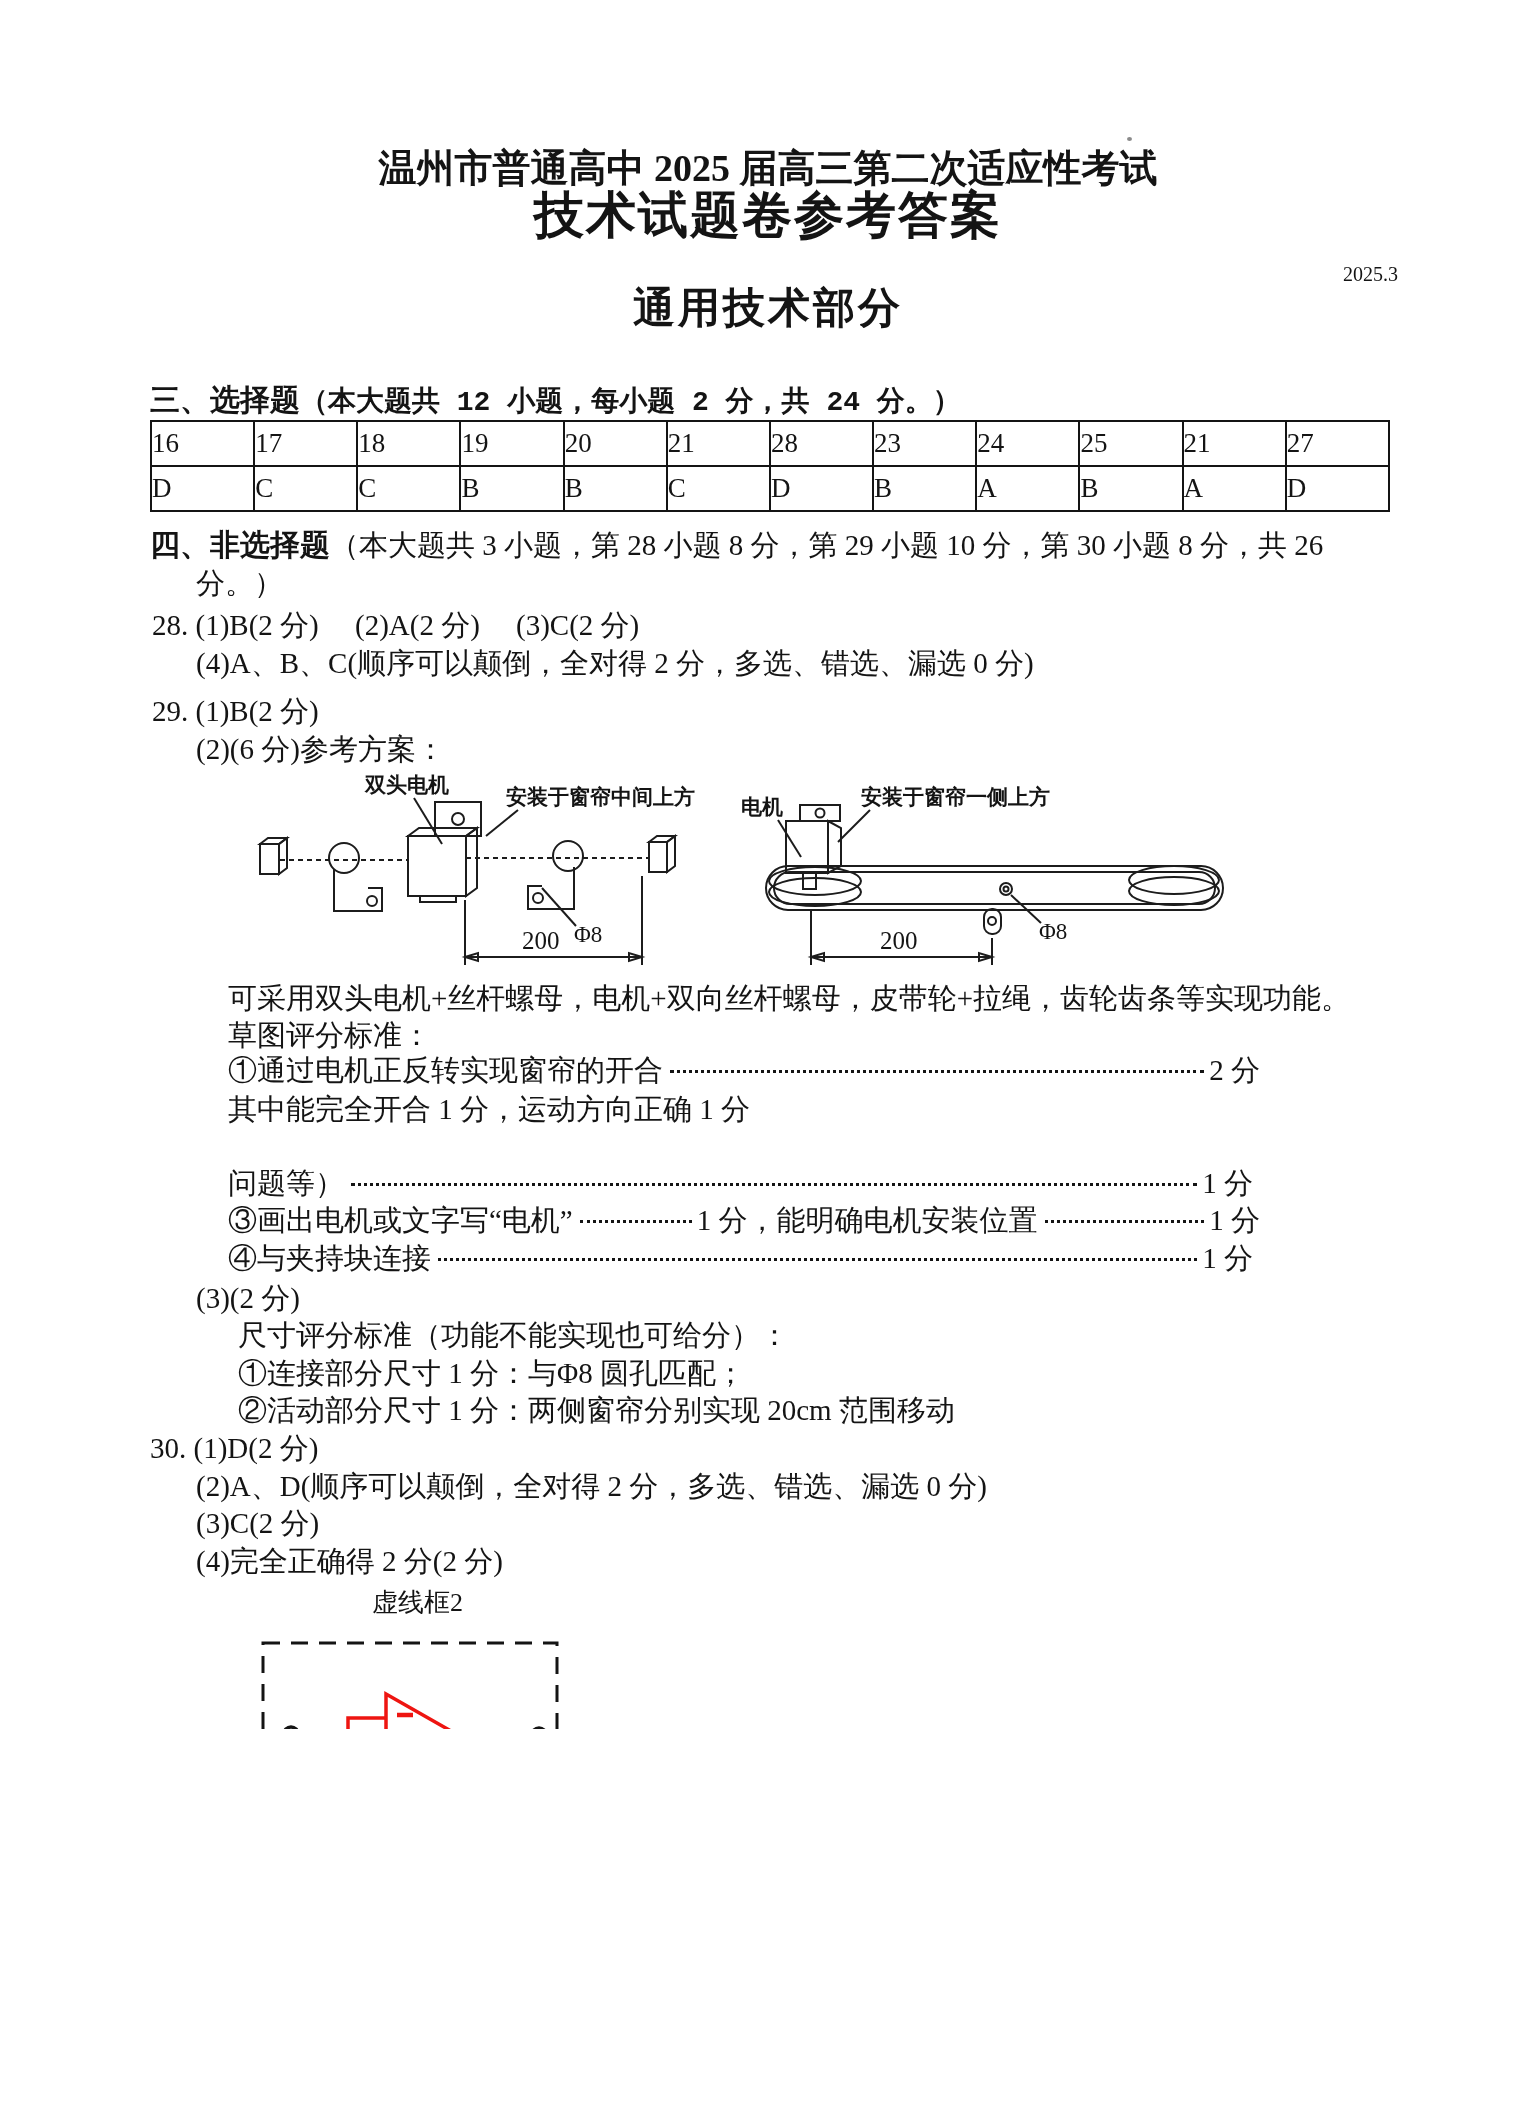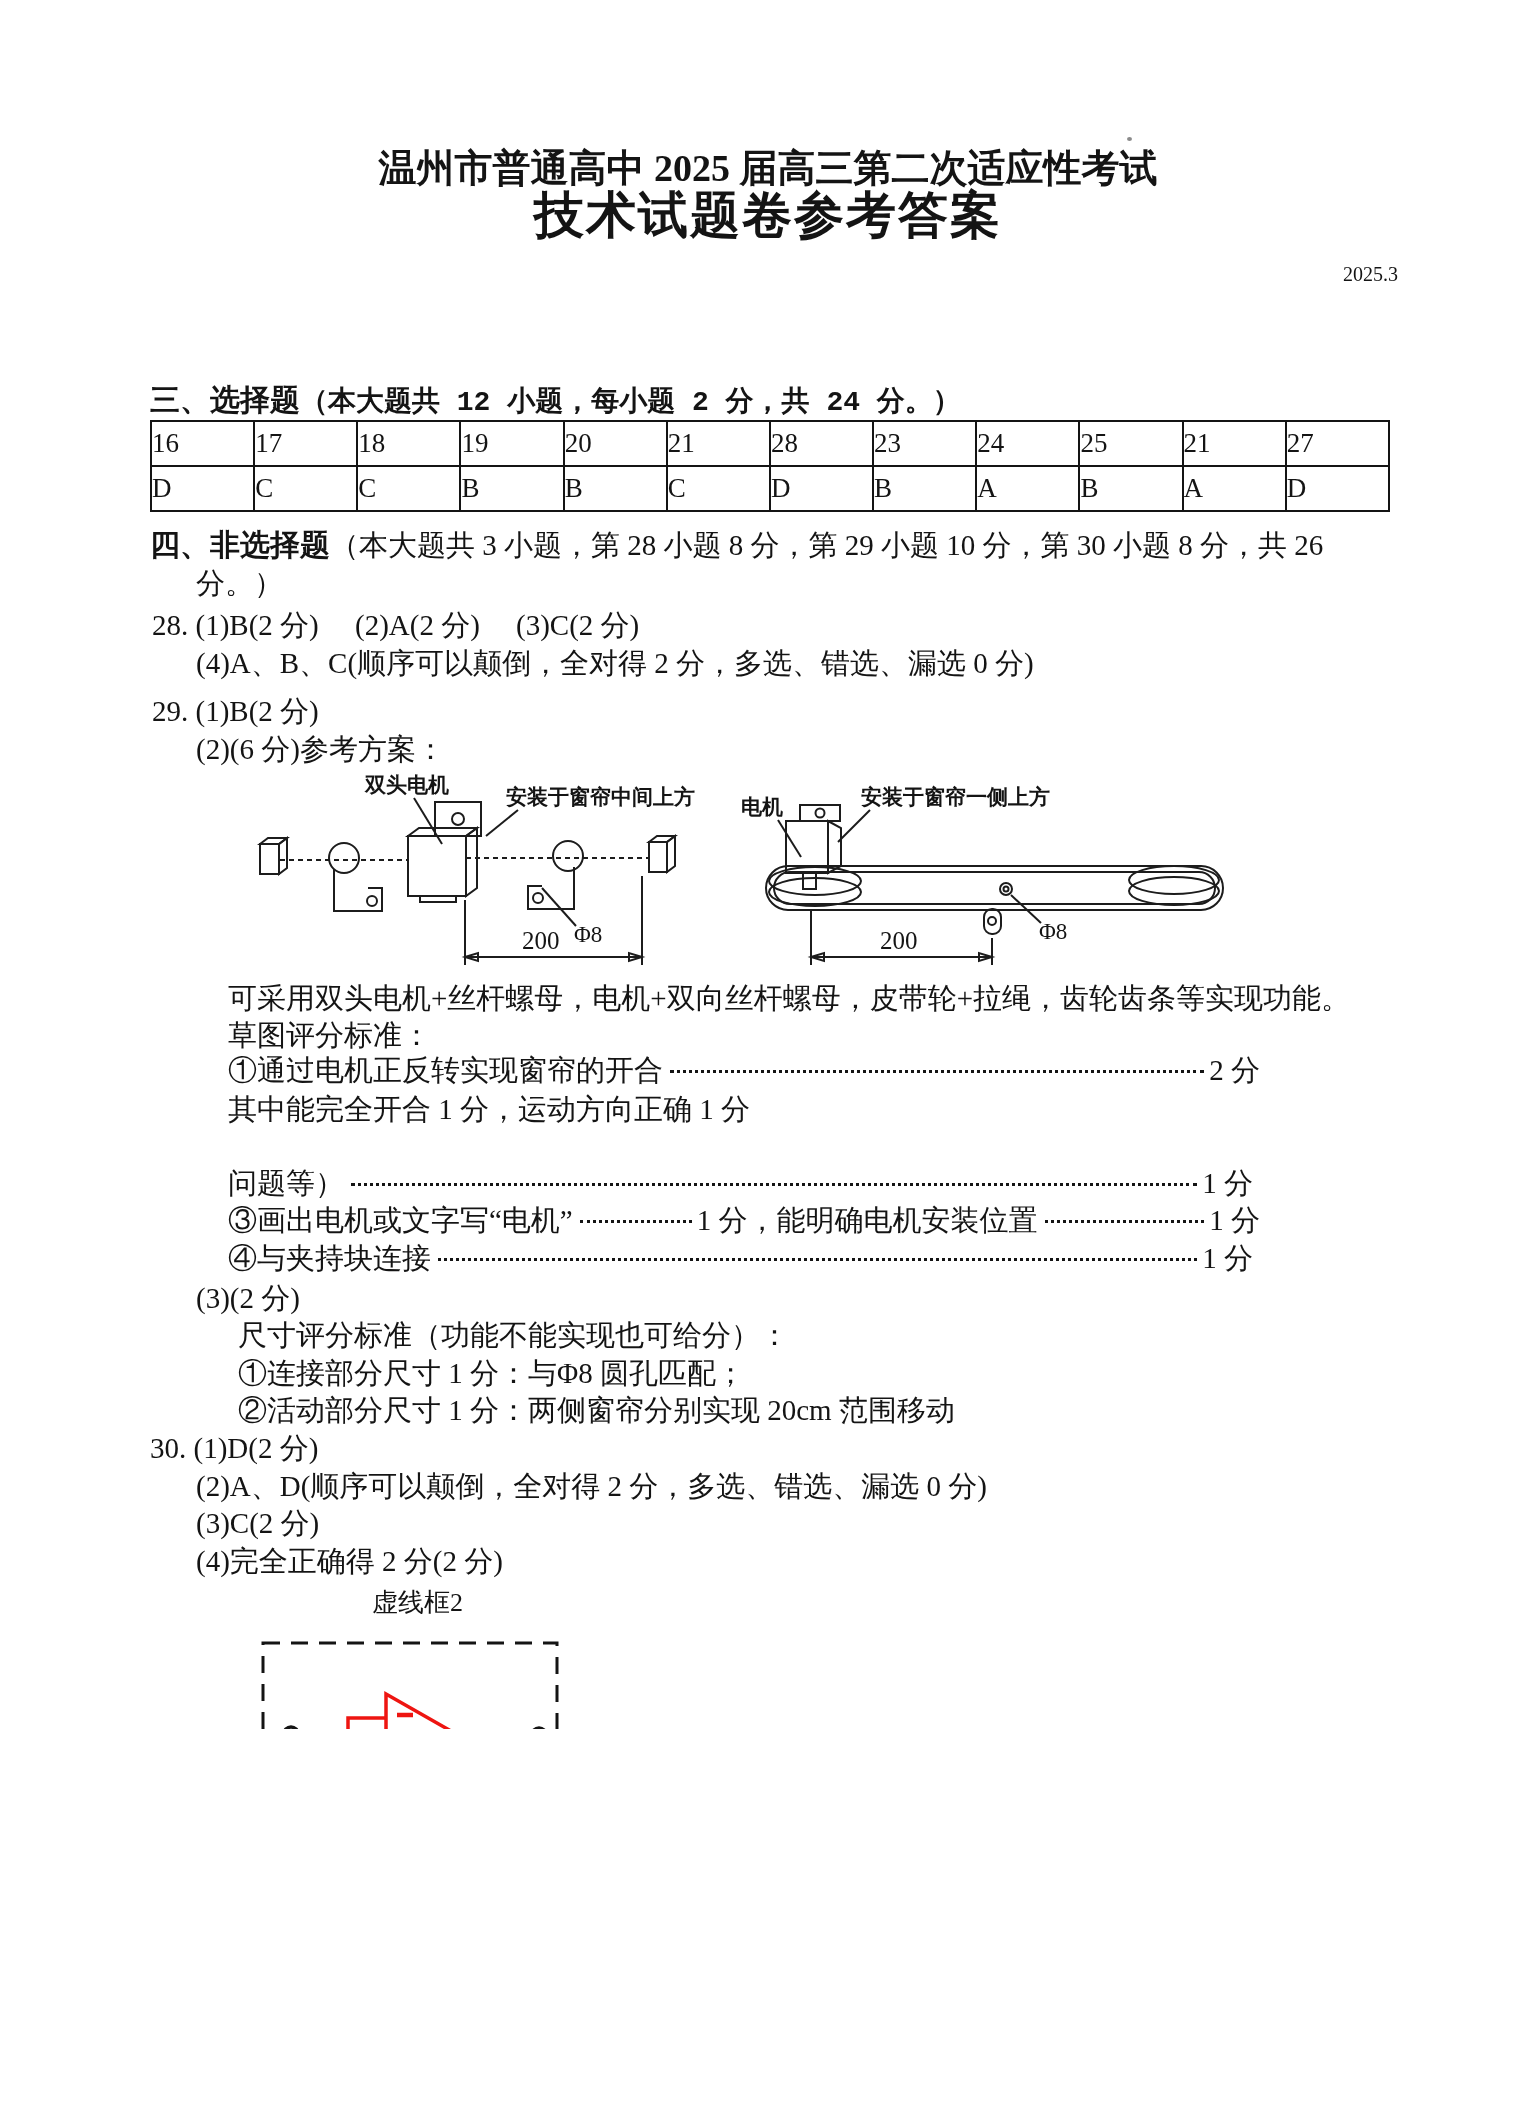--- a/index.html
+++ b/index.html
@@ -29,20 +29,21 @@
 </head>
 <body>
 
 <div class="page">
 
   <div class="straydot"></div>
 
   <div class="t center title1">温州市普通高中 2025 届高三第二次适应性考试</div>
   <div class="t center title2">技术试题卷参考答案</div>
   <div class="t date">2025.3</div>
+  <div class="t center heading">通用技术部分</div>
 
   <div class="t" style="left:150px;top:382px;">
     <span class="b sans" style="font-size:30px;">三、选择题</span><span class="b sans" style="font-size:28px;">（本大题共 12 小题，每小题 2 分，共 24 分。）</span>
   </div>
 
   <table class="ans">
     <tbody>
         <tr>
       <td>16</td>
       <td>17</td>

